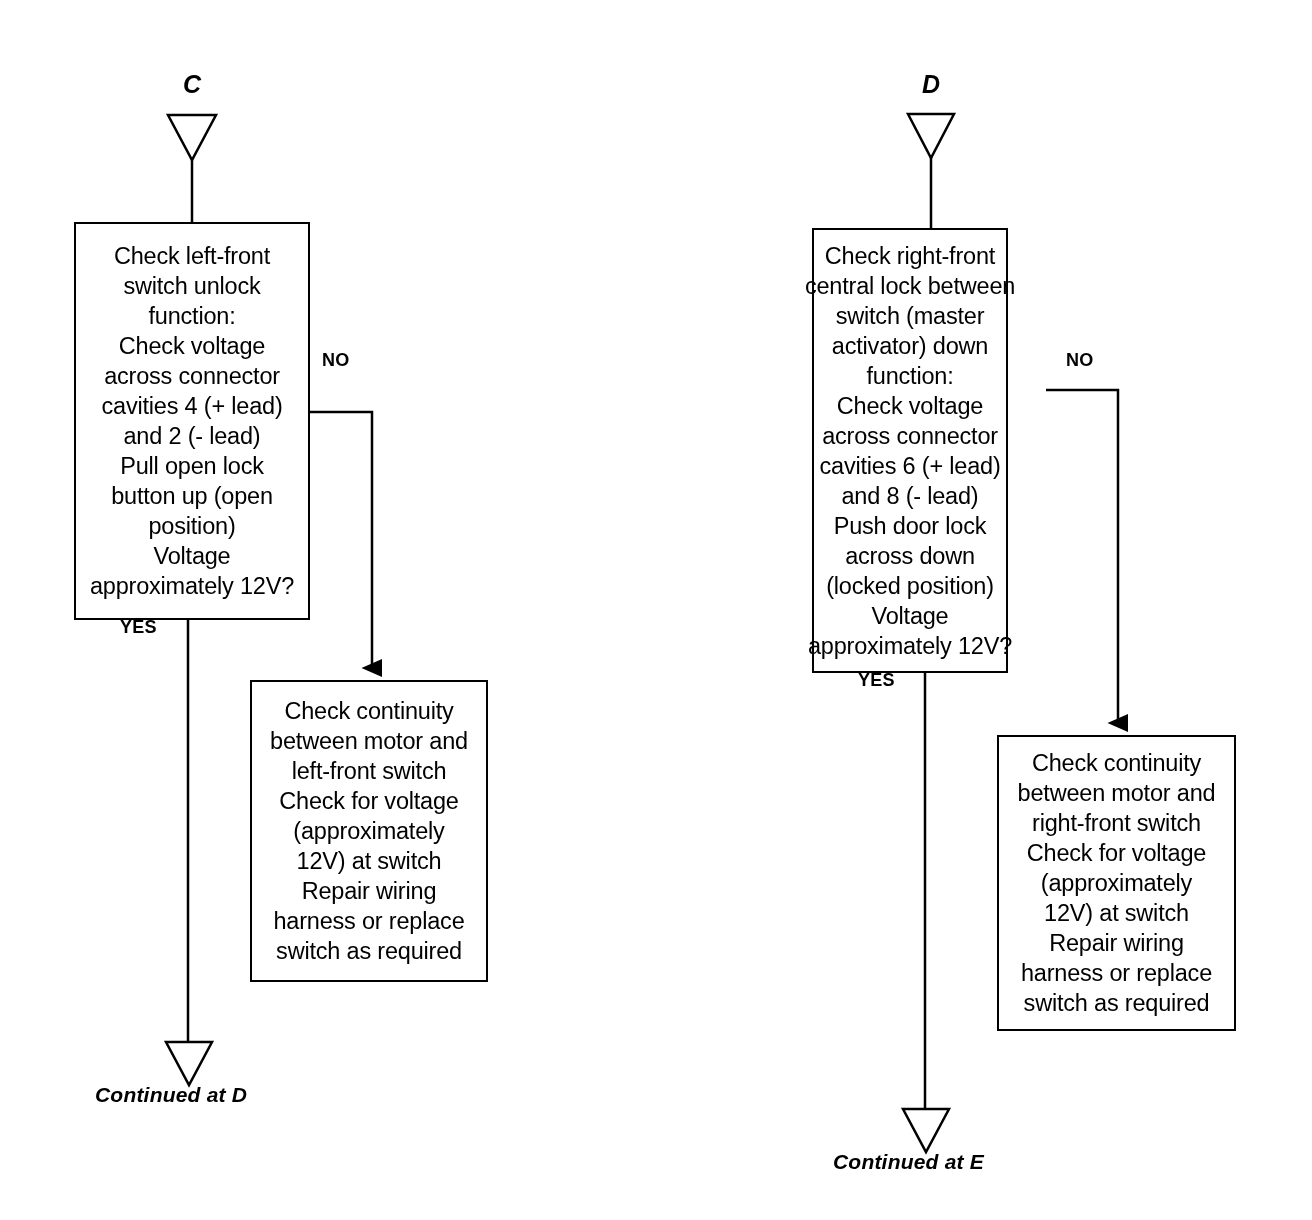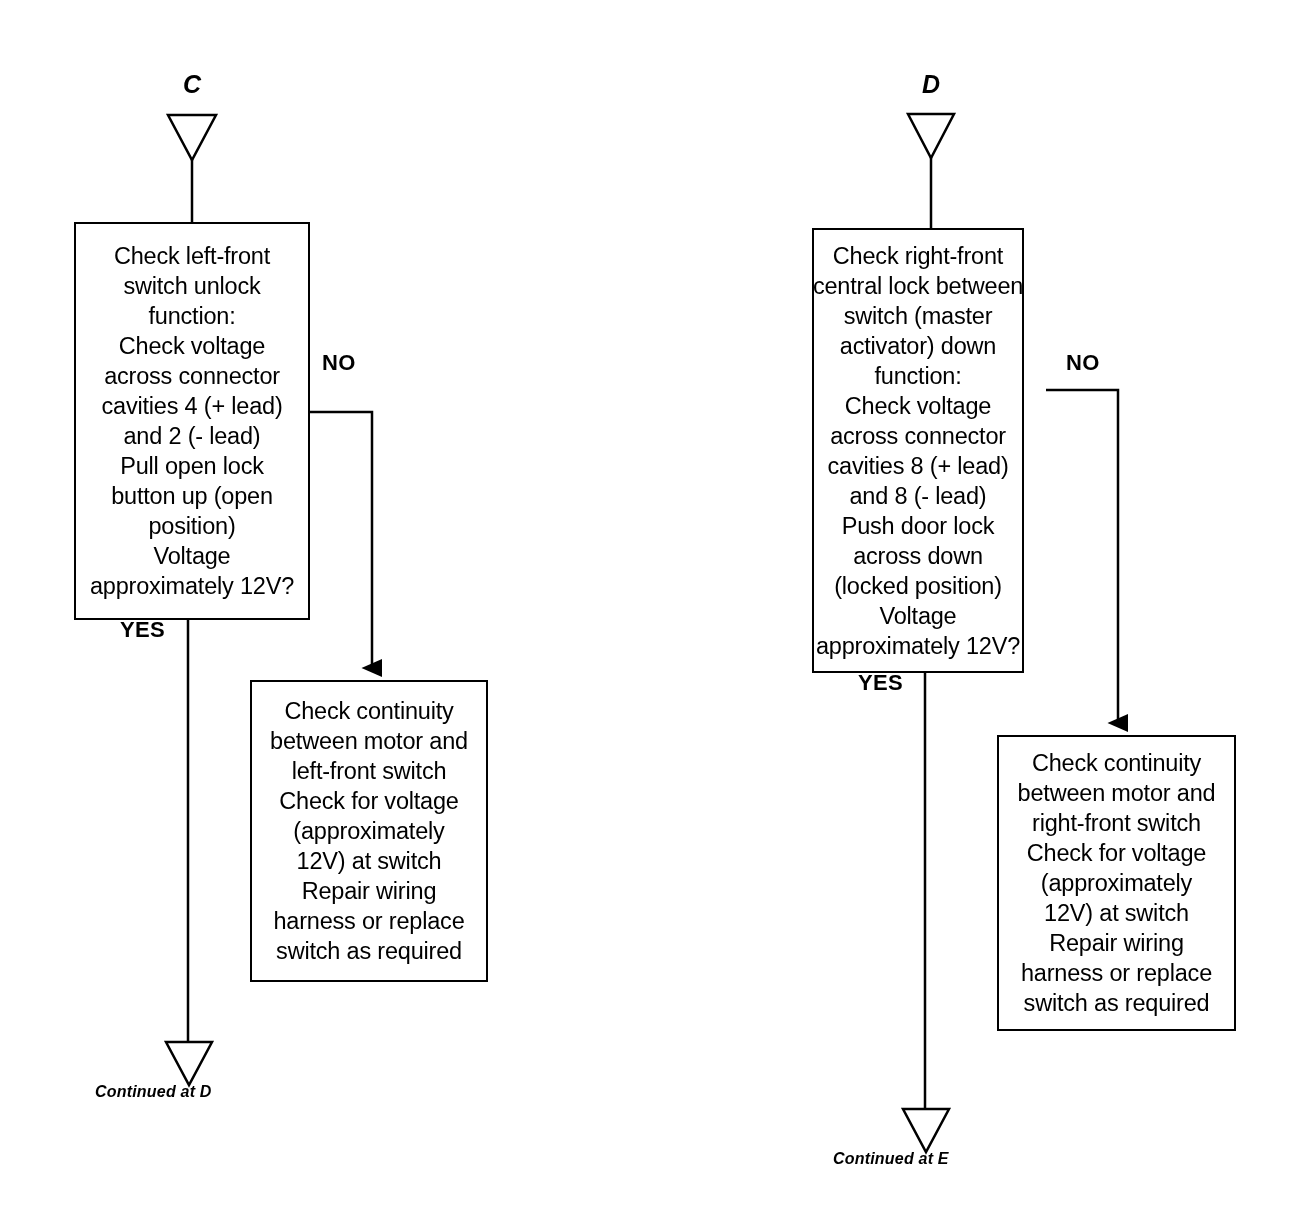--- a/index.html
+++ b/index.html
@@ -46,27 +46,27 @@
   }
   .conn-label {
     position: absolute;
     font-size: 25px;
     font-weight: bold;
     font-style: italic;
     letter-spacing: 0.5px;
   }
   .branch-label {
     position: absolute;
-    font-size: 22px;
+    font-size: 18px;
     font-weight: bold;
     letter-spacing: 0.3px;
   }
   .continued-label {
     position: absolute;
-    font-size: 16px;
+    font-size: 21px;
     font-weight: bold;
     font-style: italic;
     white-space: nowrap;
     letter-spacing: 0.2px;
     text-align: center;
   }
 </style>
 </head>
 <body>
 
@@ -126,29 +126,29 @@
     <span class="line">12V) at switch</span>
     <span class="line">Repair wiring</span>
     <span class="line">harness or replace</span>
     <span class="line">switch as required</span>
   </div>
 
   <div class="continued-label" style="left:95px; top:1083px;">Continued at D</div>
 
   <div class="conn-label" style="left:922px; top:70px;">D</div>
 
-  <div class="node-box" style="left:812px; top:228px; width:212px; height:445px;">
+  <div class="node-box" style="left:812px; top:228px; width:196px; height:445px;">
     <span class="line">Check right-front</span>
     <span class="line">central lock between</span>
     <span class="line">switch (master</span>
     <span class="line">activator) down</span>
     <span class="line">function:</span>
     <span class="line">Check voltage</span>
     <span class="line">across connector</span>
-    <span class="line">cavities 8 (+ lead)</span>
+    <span class="line">cavities 6 (+ lead)</span>
     <span class="line">and 8 (- lead)</span>
     <span class="line">Push door lock</span>
     <span class="line">across down</span>
     <span class="line">(locked position)</span>
     <span class="line">Voltage</span>
     <span class="line">approximately 12V?</span>
   </div>
 
   <div class="branch-label" style="left:1066px; top:350px;">NO</div>
 

